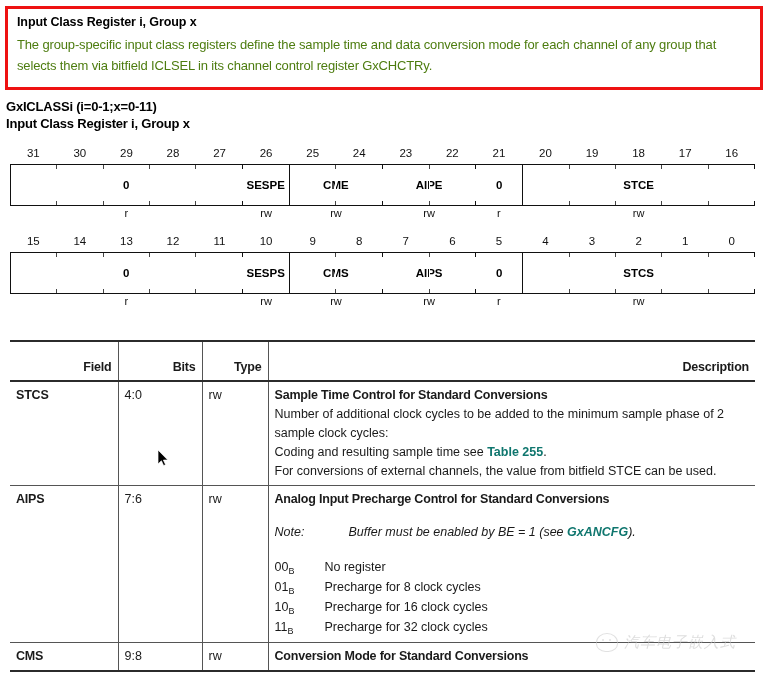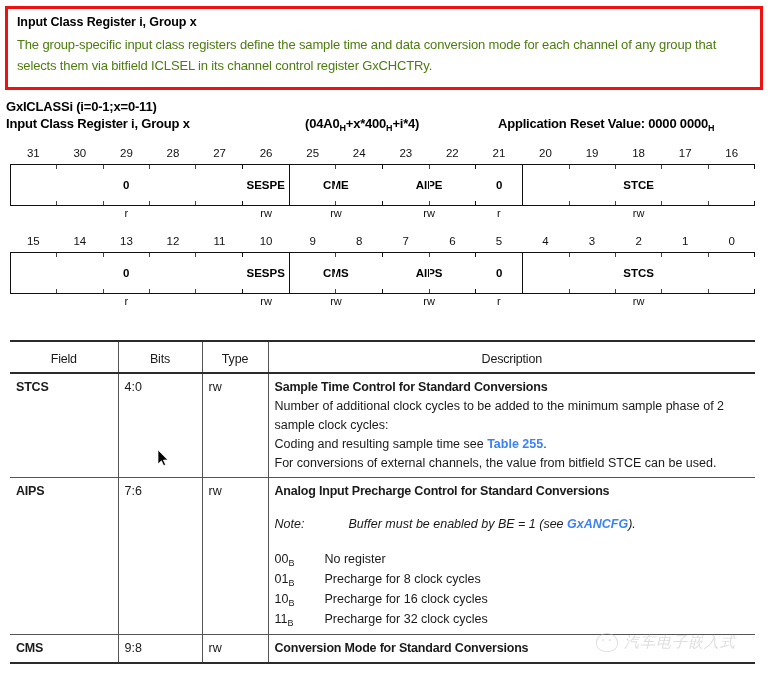--- a/index.html
+++ b/index.html
@@ -165,36 +165,36 @@
   .desc col.c-type  { width: 66px; }
 
   .desc th, .desc td {
     vertical-align: top;
     padding: 4px 6px 4px 6px;
     border-right: 1px solid #555;
     line-height: 19px;
   }
   .desc th:last-child, .desc td:last-child { border-right: none; }
   .desc thead th {
-    font-weight: normal;
+    font-weight: bold;
     font-size: 12.5px;
     letter-spacing: -0.2px;
     border-top: 2.2px solid #2b2b2b;
     border-bottom: 2.2px solid #2b2b2b;
-    text-align: center;
-    padding-top: 8px;
+    text-align: right;
+    padding-top: 16px;
     padding-bottom: 3px;
   }
   .desc tbody tr > * { border-bottom: 1px solid #555; }
   .desc tbody tr.last > * { border-bottom: 2.2px solid #2b2b2b; }
   .f-name { font-weight: bold; letter-spacing: -0.2px; }
   .d-title { font-weight: bold; letter-spacing: -0.2px; }
   .d-text { font-weight: normal; }
   a.lnk {
-    color: #3b82f6;
+    color: #0f766e;
     font-weight: bold;
     text-decoration: none;
   }
   .note-row {
     display: flex;
     font-style: italic;
     margin-top: 14px;
   }
   .note-lbl { width: 74px; flex: none; }
   .note-txt { flex: 1; }
@@ -258,22 +258,20 @@
 
 <div class="callout">
   <div class="callout-title">Input Class Register i, Group x</div>
   <div class="callout-body">The group-specific input class registers define the sample time and data conversion mode for each channel of any group that selects them via bitfield ICLSEL in its channel control register GxCHCTRy.</div>
 </div>
 
 <div class="reg-head">
   <div class="reg-name">GxICLASSi (i=0-1;x=0-11)</div>
   <div class="reg-line2">
     <span class="rl-title">Input Class Register i, Group x</span>
-    <span class="rl-addr"><span>(04A0</span><sub class="h">H</sub><span>+x*400</span><sub class="h">H</sub><span>+i*4)</span></span>
-    <span class="rl-reset"><span>Application Reset Value: 0000 0000</span><sub class="h">H</sub></span>
   </div>
 </div>
 
 <div class="bitblock first">
   <div class="bitnums">
       <div>31</div>
       <div>30</div>
       <div>29</div>
       <div>28</div>
       <div>27</div>

